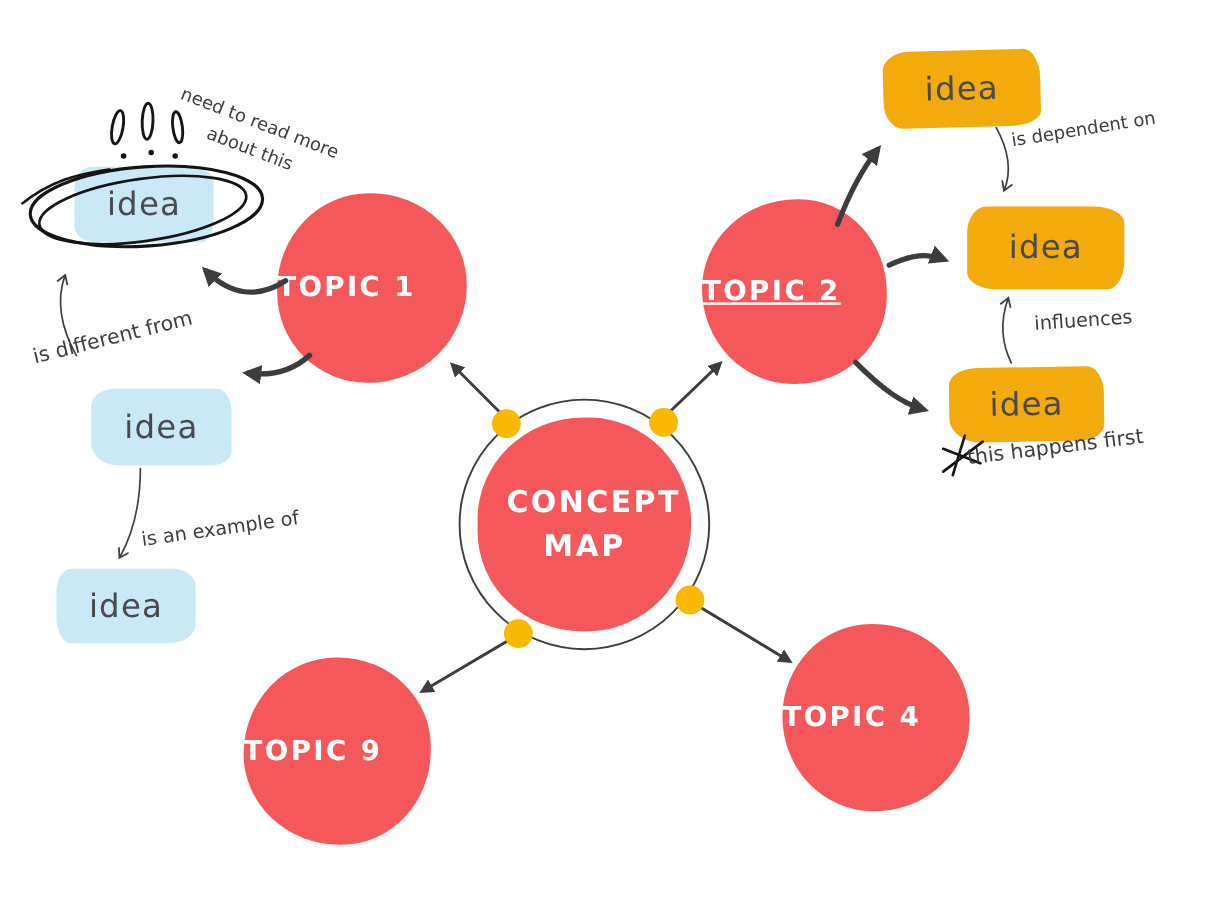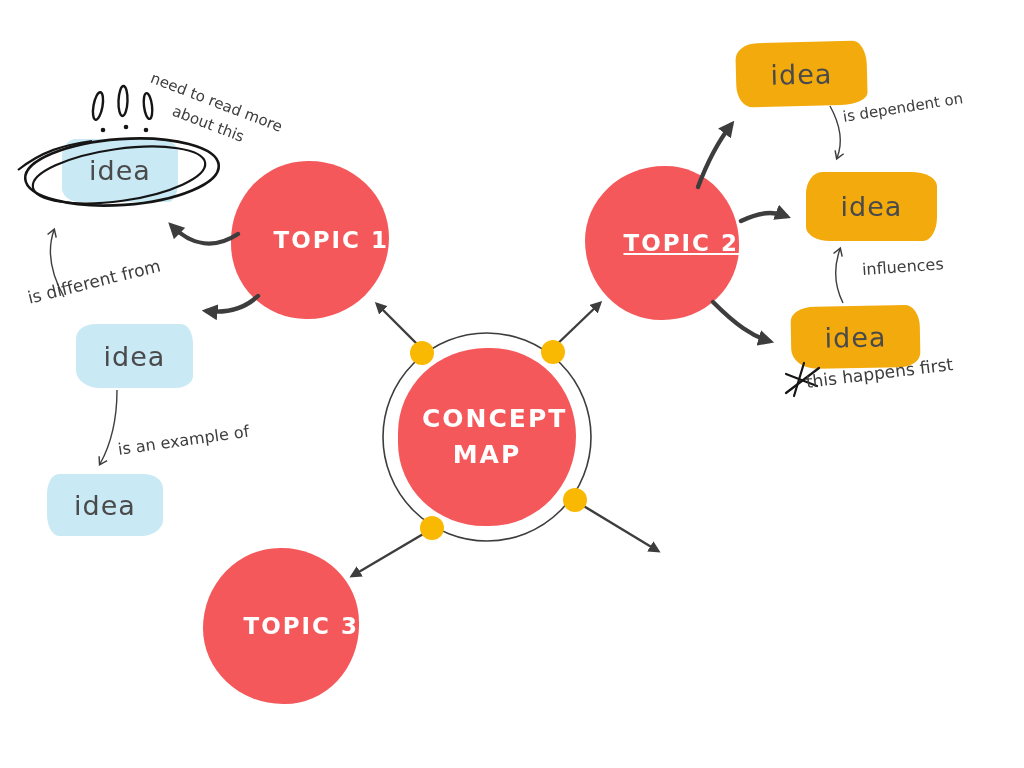--- a/index.html
+++ b/index.html
@@ -5,21 +5,21 @@
   :root{
     --red:#f4585a; --yellow:#f9b903; --orange:#f3aa0c; --blue:#c9e9f5;
     --ink:#3d3d3d; --scribble:#151515; --text_dark:#4a4a4a; --white:#ffffff;
   }
   *{margin:0;padding:0;box-sizing:border-box;}
   body{width:1024px;height:768px;overflow:hidden;background:var(--white,#fff);
        font-family:"DejaVu Sans","Liberation Sans",sans-serif;}
   #canvas{position:relative;width:1024px;height:768px;background:var(--white,#fff);}
 
   
-  .topic{position:absolute;display:flex;align-items:center;justify-content:flex-end;
+  .topic{position:absolute;display:flex;align-items:center;justify-content:flex-start;
          background:var(--red,#f4585a);color:#fff;font-size:23px;font-weight:600;
          letter-spacing:2px;text-align:center;z-index:1;}
   .t1{left:231px;top:161px;width:158px;height:158px;border-radius:49% 51% 52% 48% / 51% 49% 52% 48%;}
   .t2{left:585px;top:166px;width:154px;height:154px;border-radius:52% 48% 50% 50% / 49% 51% 48% 52%;text-decoration:underline;}
   .t3{left:203px;top:548px;width:156px;height:156px;border-radius:50% 50% 48% 52% / 52% 48% 51% 49%;}
   .t4{left:652px;top:520px;width:156px;height:156px;border-radius:48% 52% 51% 49% / 50% 50% 49% 51%;}
   .center-node{position:absolute;left:398px;top:348px;width:178px;height:178px;
          border-radius:51% 49% 50% 50% / 49% 51% 52% 48%;background:var(--red,#f4585a);
          display:flex;align-items:center;justify-content:center;z-index:1;}
   .center-node .title{color:#fff;font-size:25px;font-weight:600;letter-spacing:2px;
@@ -58,21 +58,24 @@
     <div class="title">CONCEPT MAP</div>
   </div>
 
   <div class="topic t1">
     <span>TOPIC 1</span>
   </div>
   <div class="topic t2">
     <span>TOPIC 2</span>
   </div>
   <div class="topic t3">
-    <span>TOPIC 3</span>
+    <span>TOPIC 9</span>
+  </div>
+  <div class="topic t4">
+    <span>TOPIC 4</span>
   </div>
 
   <div class="idea blue ib1">
     <span>idea</span>
   </div>
   <div class="idea blue ib2">
     <span>idea</span>
   </div>
   <div class="idea blue ib3">
     <span>idea</span>

